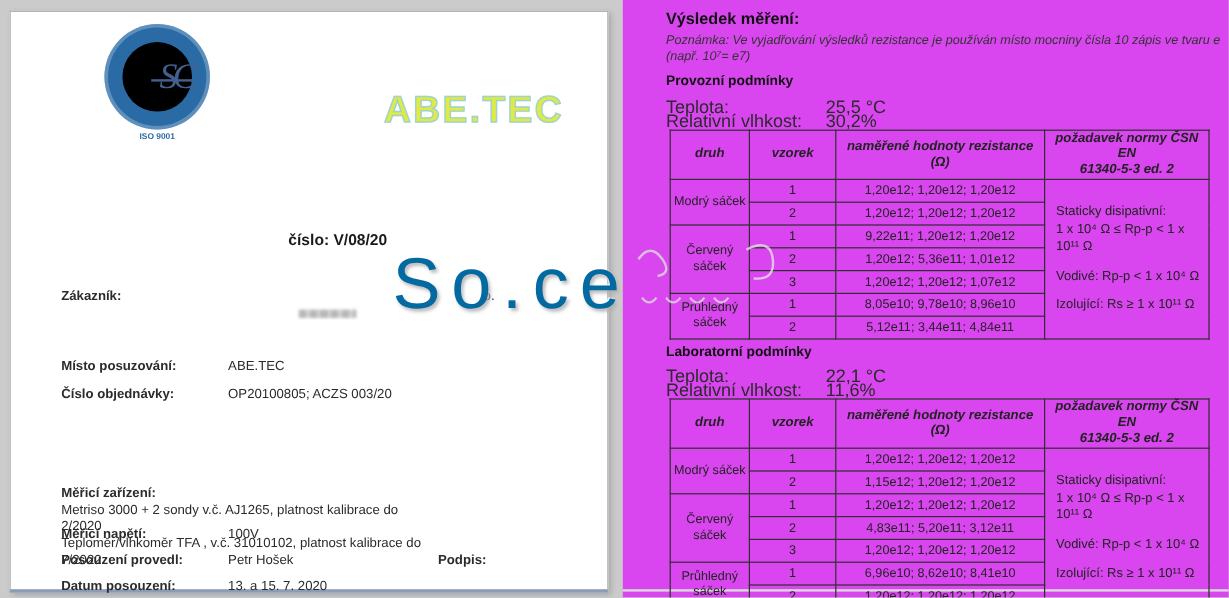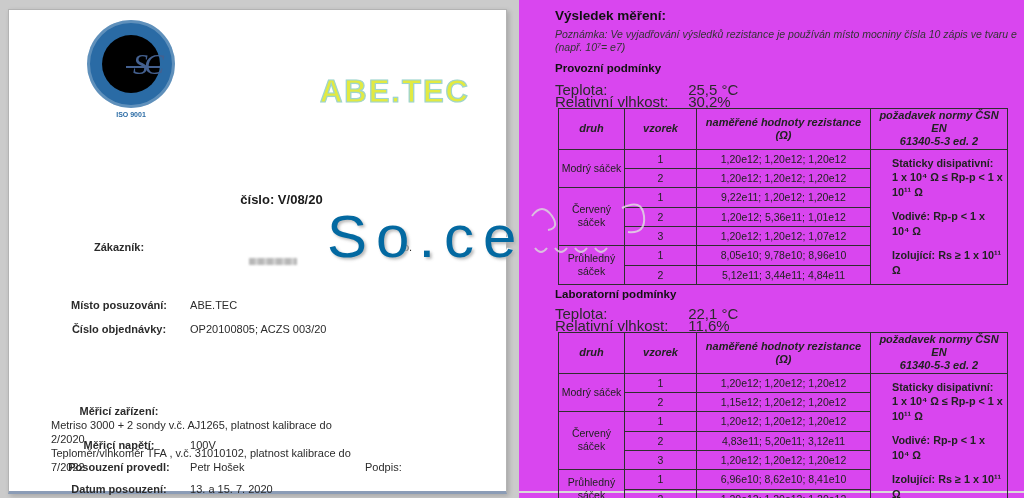--- a/index.html
+++ b/index.html
@@ -39,24 +39,24 @@
   }
   .doc-title{
     position:absolute;left:0;top:138px;width:100%;text-align:center;
     font-size:17.5px;font-weight:bold;color:#1a1a1a;
   }
   .doc-number{
     position:absolute;left:0;top:182px;width:100%;text-align:center;
     font-size:13px;font-weight:bold;color:#1a1a1a;padding-left:24px;
   }
   .field{position:absolute;left:42px;width:440px;font-size:11px;line-height:14px;}
-  .field-label{display:inline-block;width:136px;font-weight:bold;vertical-align:top;text-align:center;}
+  .field-label{display:inline-block;width:136px;font-weight:bold;vertical-align:top;}
   .field-value{display:inline-block;vertical-align:top;white-space:pre-line;max-width:290px;}
   .value-offset{position:absolute;left:352px;top:0;}
-  .signature-label{position:absolute;left:314px;top:0;font-weight:normal;}
+  .signature-label{position:absolute;left:314px;top:0;font-weight:bold;}
   .redacted{
     position:absolute;left:240px;top:248px;width:48px;height:7px;opacity:.7;
     background:repeating-linear-gradient(90deg,#9a9a9a 0 6px,#c0c0c0 6px 9px);
     filter:blur(1.3px);
   }
   .watermark{
     position:absolute;left:318px;top:192px;z-index:5;pointer-events:none;
     font-size:60px;letter-spacing:9px;color:#0369a1;font-weight:normal;
     text-shadow:2px 2px 3px rgba(175,175,175,0.85), -1px -1px 1px rgba(255,255,255,1);
     white-space:nowrap;
@@ -74,21 +74,21 @@
   .cond-value{display:inline-block;}
   .res-table{
     position:absolute;left:39px;border-collapse:collapse;table-layout:fixed;
     width:449px;font-size:10.5px;background:transparent;z-index:2;
   }
   .res-table th,.res-table td{border:1px solid #2f2f2f;text-align:center;padding:0 2px;color:#222;}
   .res-table th{font-style:italic;font-weight:bold;font-size:11px;height:30px;white-space:pre-line;line-height:1.2;}
   .res-table td{height:18px;}
   .res-table td.druh{white-space:pre-line;line-height:1.2;}
   .res-table td.req{text-align:left;vertical-align:middle;padding:6px 4px 6px 9px;font-size:10.8px;}
-  .req-line{white-space:pre-line;margin:0 0 10px 12px;line-height:1.35;font-weight:bold;}
+  .req-line{white-space:pre-line;margin:0 0 10px 0;line-height:1.35;}
   .req-line:last-child{margin-bottom:0;}
   .page-edge-line{position:absolute;left:0;top:491px;width:505px;height:2px;background:#d9d9d9;}
   .artifact{position:absolute;left:8px;top:186px;z-index:3;pointer-events:none;opacity:.8;}
 </style>
 </head>
 <body>
 
 <div class="page-left">
 
   <div class="logo-badge">

